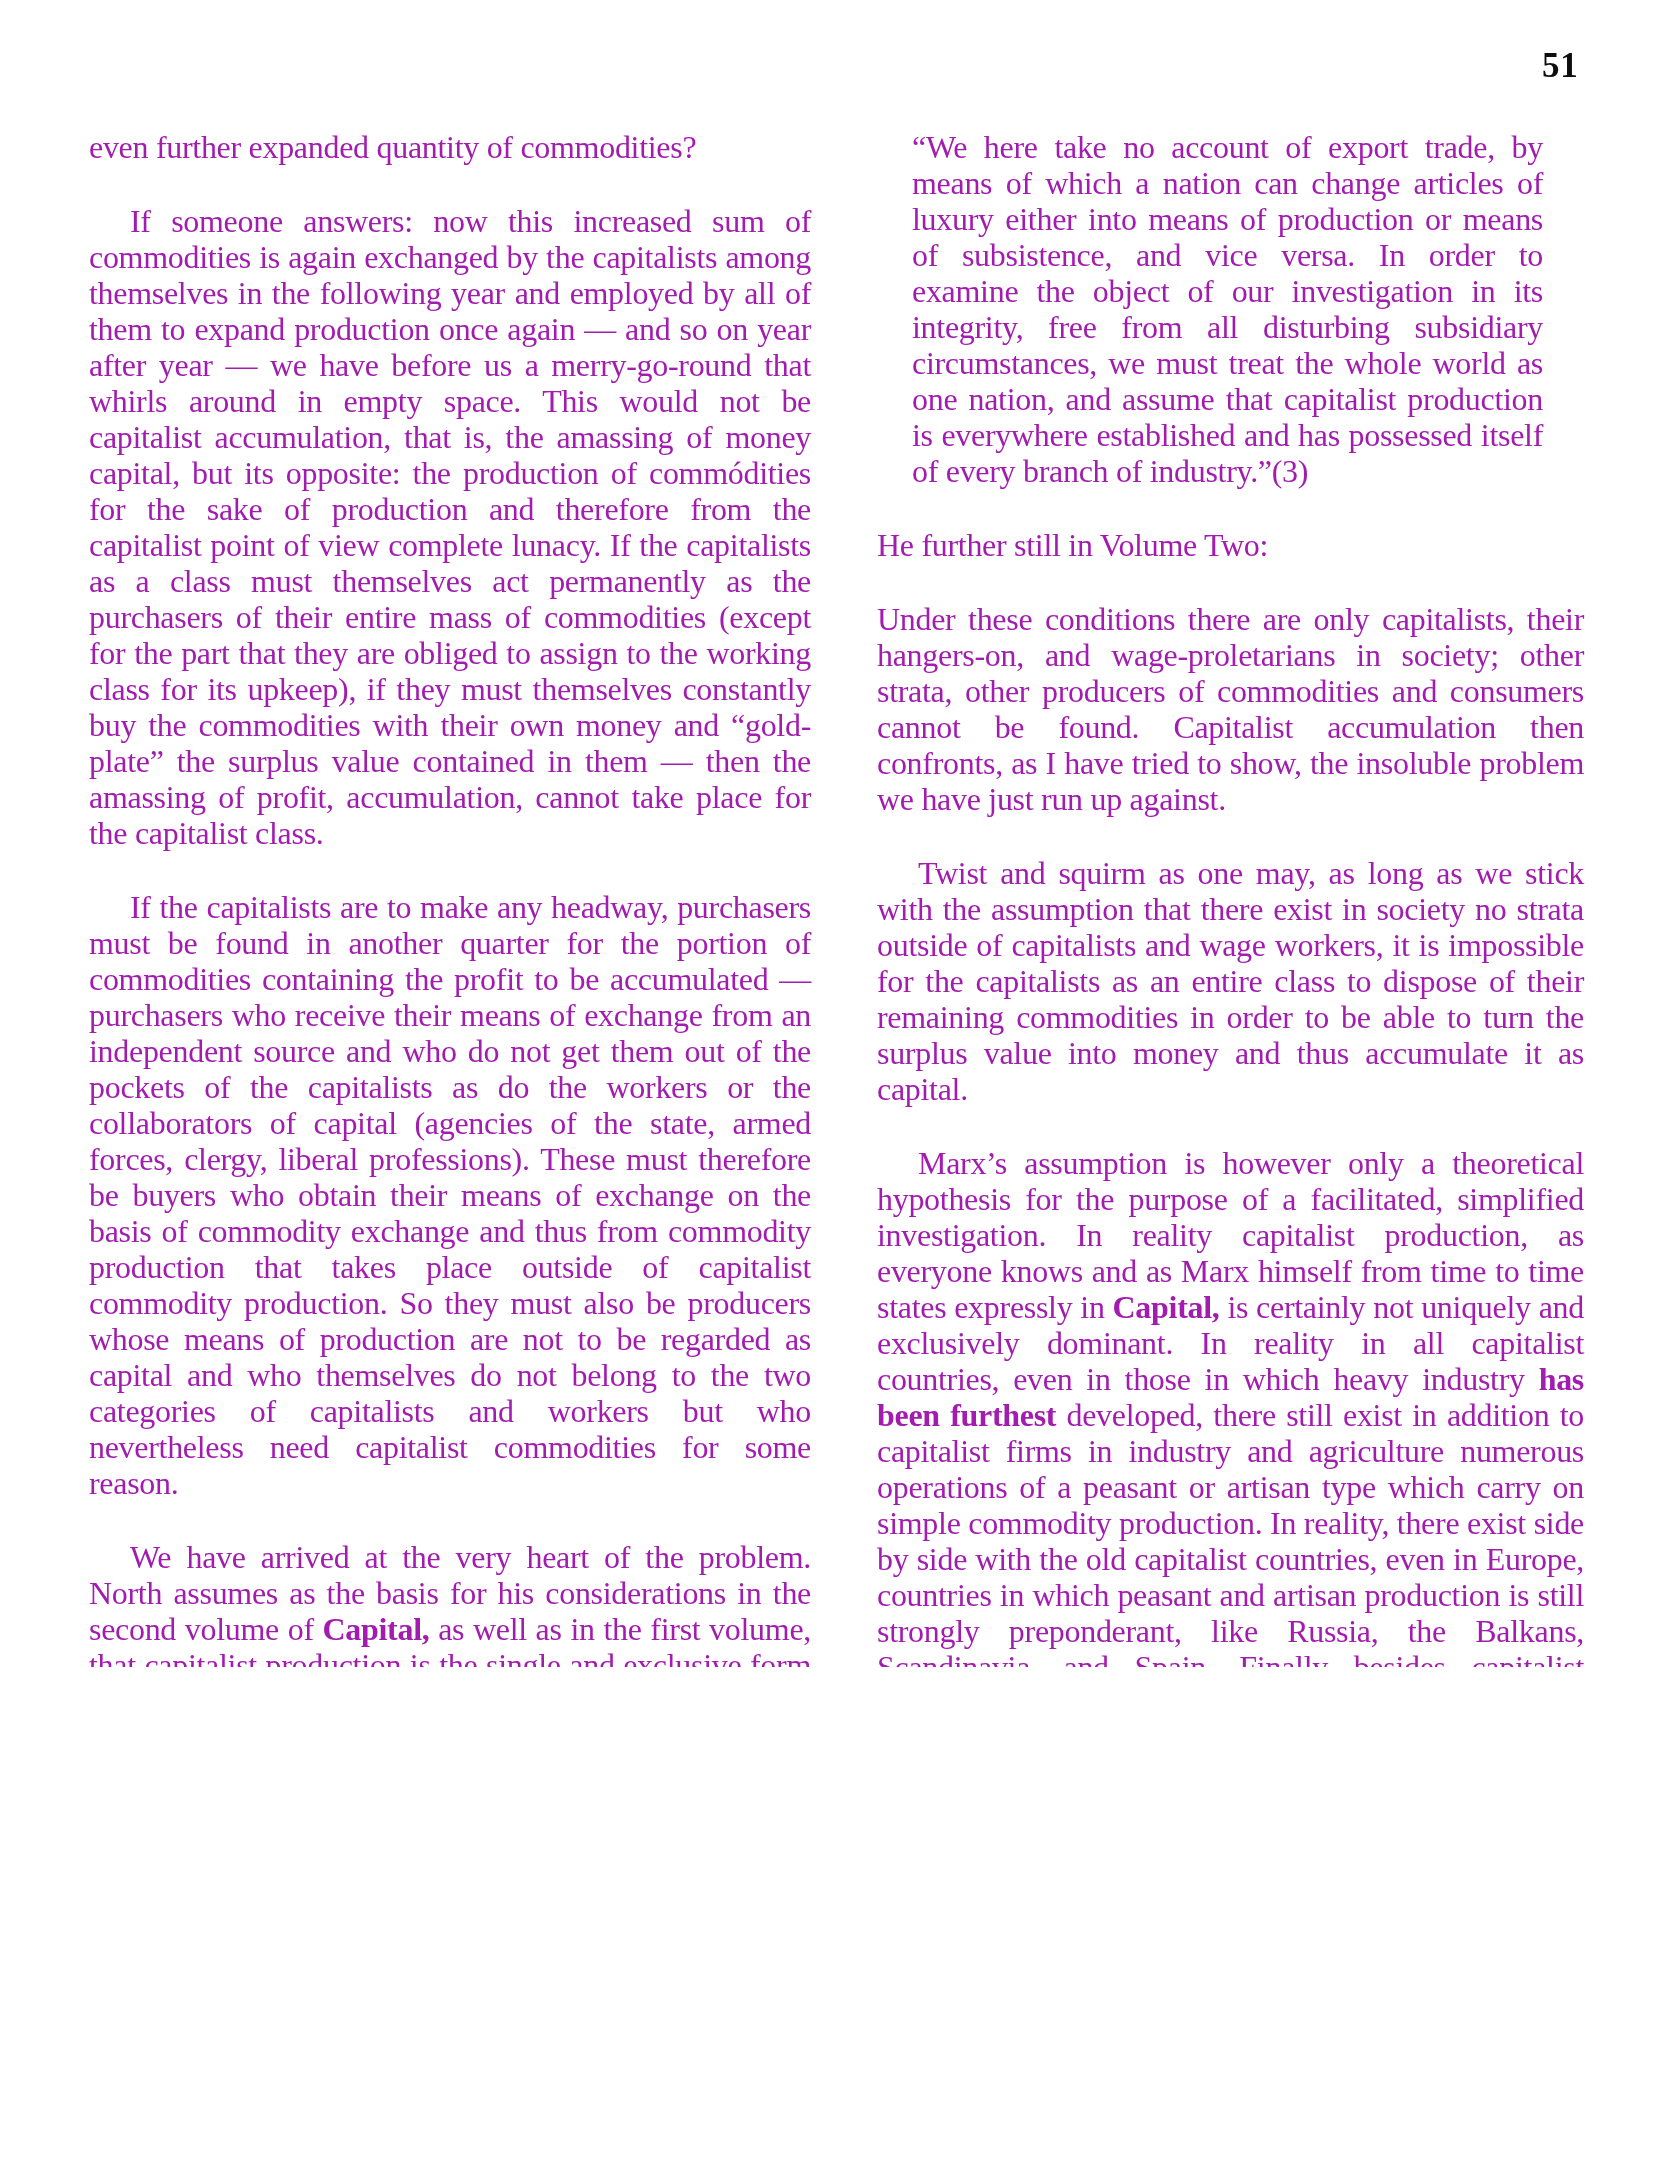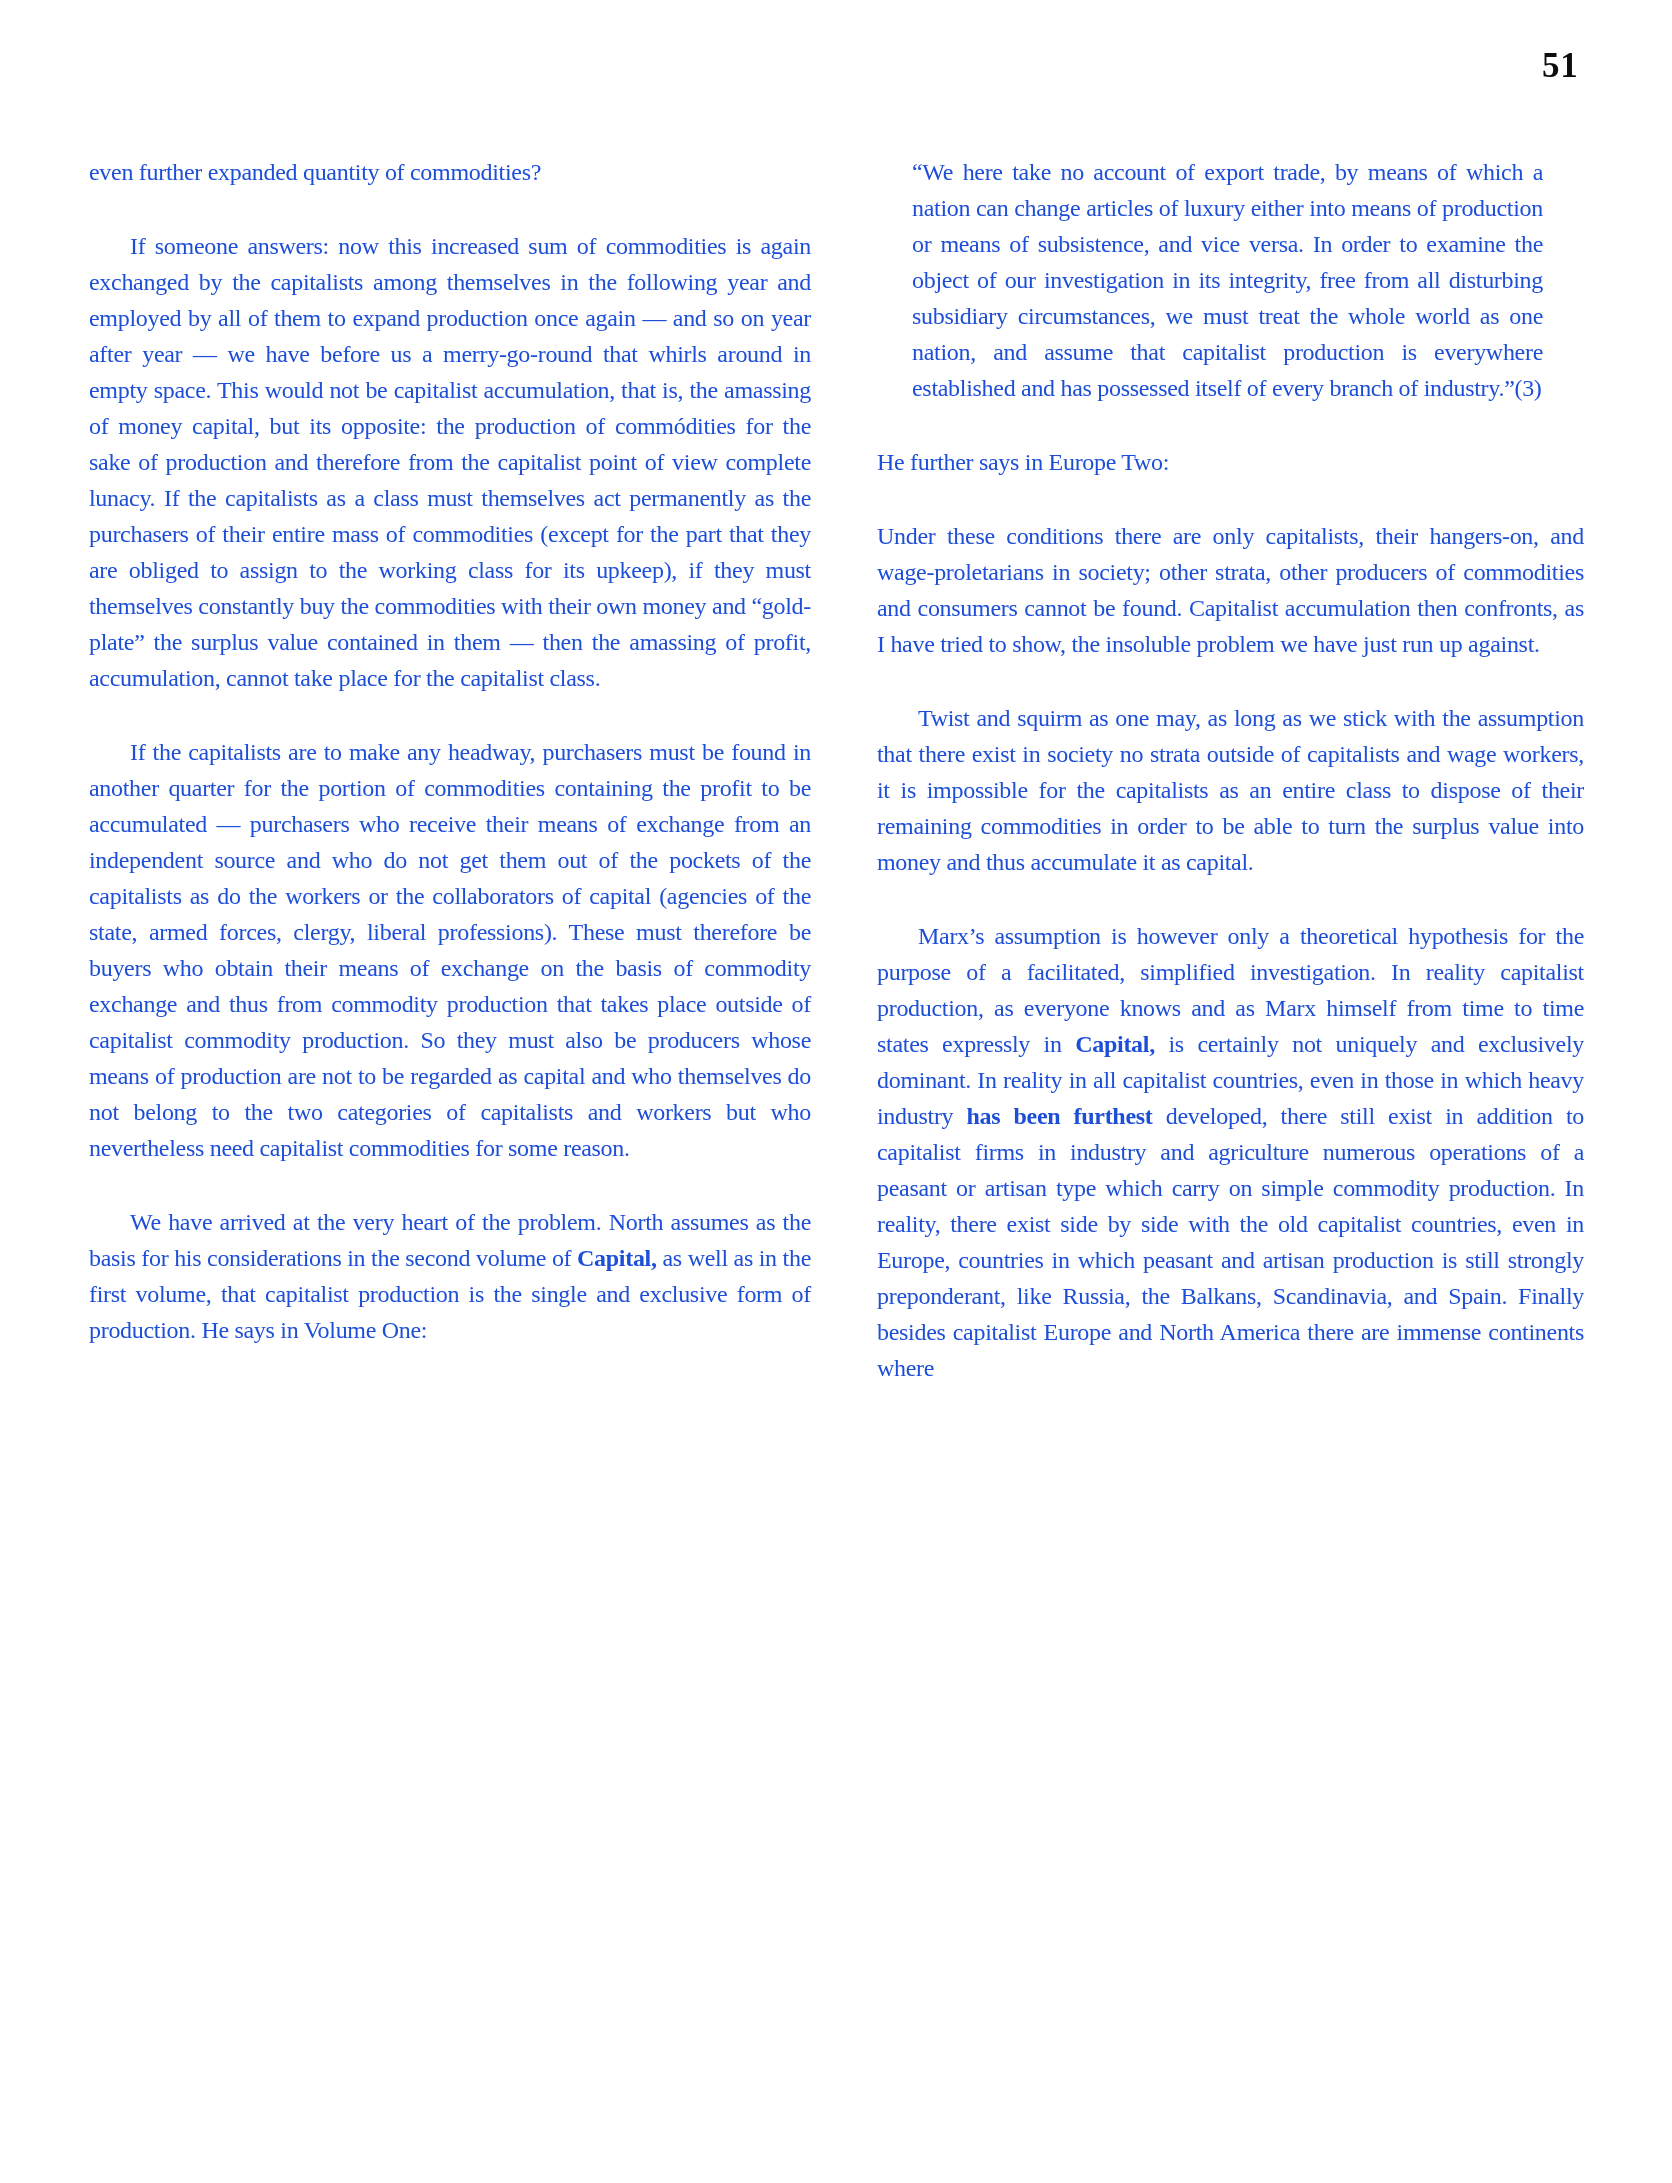--- a/index.html
+++ b/index.html
@@ -22,26 +22,25 @@
     top: 46px;
     font-size: 35px;
     font-weight: 700;
     letter-spacing: 0.7px;
     color: #0d0d0d;
   }
   .col {
     position: absolute;
     top: 129px;
     text-align: justify;
-    font-size: 24px;
+    font-size: 32px;
     line-height: 36px;
     letter-spacing: -0.3px;
     hyphens: none;
-    color: #1d4ed8;
-    margin-top: 25px;
+    color: #a21caf;
   }
   .col.left  { left: 89px;  width: 722px; }
   .col.right { left: 877px; width: 707px; }
   .col p {
     margin: 0 0 38px 0;
     text-indent: 41px;
   }
   .col p.noindent { text-indent: 0; }
   .col blockquote {
     margin: 0 41px 38px 35px;
@@ -56,19 +55,19 @@
 <div class="page">
   <div class="pagenum">51</div>
   <div class="col left">
       <p class="noindent"><span>even further expanded quantity of commodities?</span></p>
       <p><span>If someone answers: now this increased sum of commodities is again exchanged by the capitalists among themselves in the following year and employed by all of them to expand production once again — and so on year after year — we have before us a merry-go-round that whirls around in empty space. This would not be capitalist accumulation, that is, the amassing of money capital, but its opposite: the production of commódities for the sake of production and therefore from the capitalist point of view complete lunacy. If the capitalists as a class must themselves act permanently as the purchasers of their entire mass of commodities (except for the part that they are obliged to assign to the working class for its upkeep), if they must themselves constantly buy the commodities with their own money and “gold-plate” the surplus value contained in them — then the amassing of profit, accumulation, cannot take place for the capitalist class.</span></p>
       <p><span>If the capitalists are to make any headway, purchasers must be found in another quarter for the portion of commodities containing the profit to be accumulated — purchasers who receive their means of exchange from an independent source and who do not get them out of the pockets of the capitalists as do the workers or the collaborators of capital (agencies of the state, armed forces, clergy, liberal professions). These must therefore be buyers who obtain their means of exchange on the basis of commodity exchange and thus from commodity production that takes place outside of capitalist commodity production. So they must also be producers whose means of production are not to be regarded as capital and who themselves do not belong to the two categories of capitalists and workers but who nevertheless need capitalist commodities for some reason.</span></p>
       <p><span>We have arrived at the very heart of the problem. North assumes as the basis for his considerations in the second volume of </span><b>Capital,</b><span> as well as in the first volume, that capitalist production is the single and exclusive form of production. He says in Volume One:</span></p>
     </div>
   <div class="col right">
       <blockquote><span>“We here take no account of export trade, by means of which a nation can change articles of luxury either into means of production or means of subsistence, and vice versa. In order to examine the object of our investigation in its integrity, free from all disturbing subsidiary circumstances, we must treat the whole world as one nation, and assume that capitalist production is everywhere established and has possessed itself of every branch of industry.”(3)</span></blockquote>
-      <p class="noindent"><span>He further says in Europe Two:</span></p>
+      <p class="noindent"><span>He further still in Volume Two:</span></p>
       <p class="noindent"><span>Under these conditions there are only capitalists, their hangers-on, and wage-proletarians in society; other strata, other producers of commodities and consumers cannot be found. Capitalist accumulation then confronts, as I have tried to show, the insoluble problem we have just run up against.</span></p>
       <p><span>Twist and squirm as one may, as long as we stick with the assumption that there exist in society no strata outside of capitalists and wage workers, it is impossible for the capitalists as an entire class to dispose of their remaining commodities in order to be able to turn the surplus value into money and thus accumulate it as capital.</span></p>
       <p><span>Marx’s assumption is however only a theoretical hypothesis for the purpose of a facilitated, simplified investigation. In reality capitalist production, as everyone knows and as Marx himself from time to time states expressly in </span><b>Capital,</b><span> is certainly not uniquely and exclusively dominant. In reality in all capitalist countries, even in those in which heavy industry </span><b>has been furthest</b><span> developed, there still exist in addition to capitalist firms in industry and agriculture numerous operations of a peasant or artisan type which carry on simple commodity production. In reality, there exist side by side with the old capitalist countries, even in Europe, countries in which peasant and artisan production is still strongly preponderant, like Russia, the Balkans, Scandinavia, and Spain. Finally besides capitalist Europe and North America there are immense continents where</span></p>
     </div>
 </div>
 
 
 </body></html>

